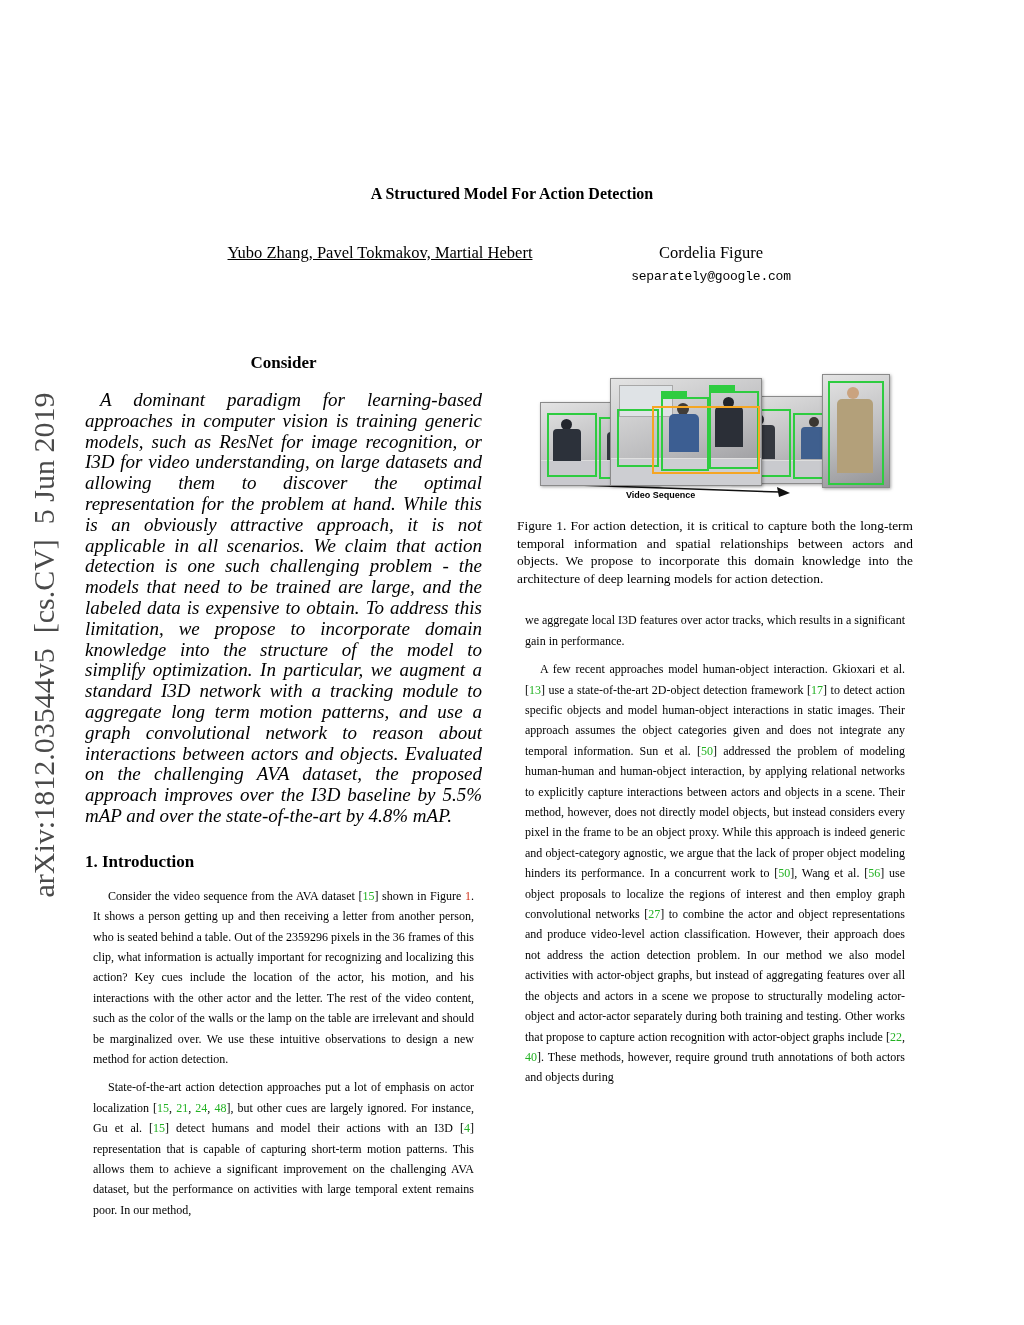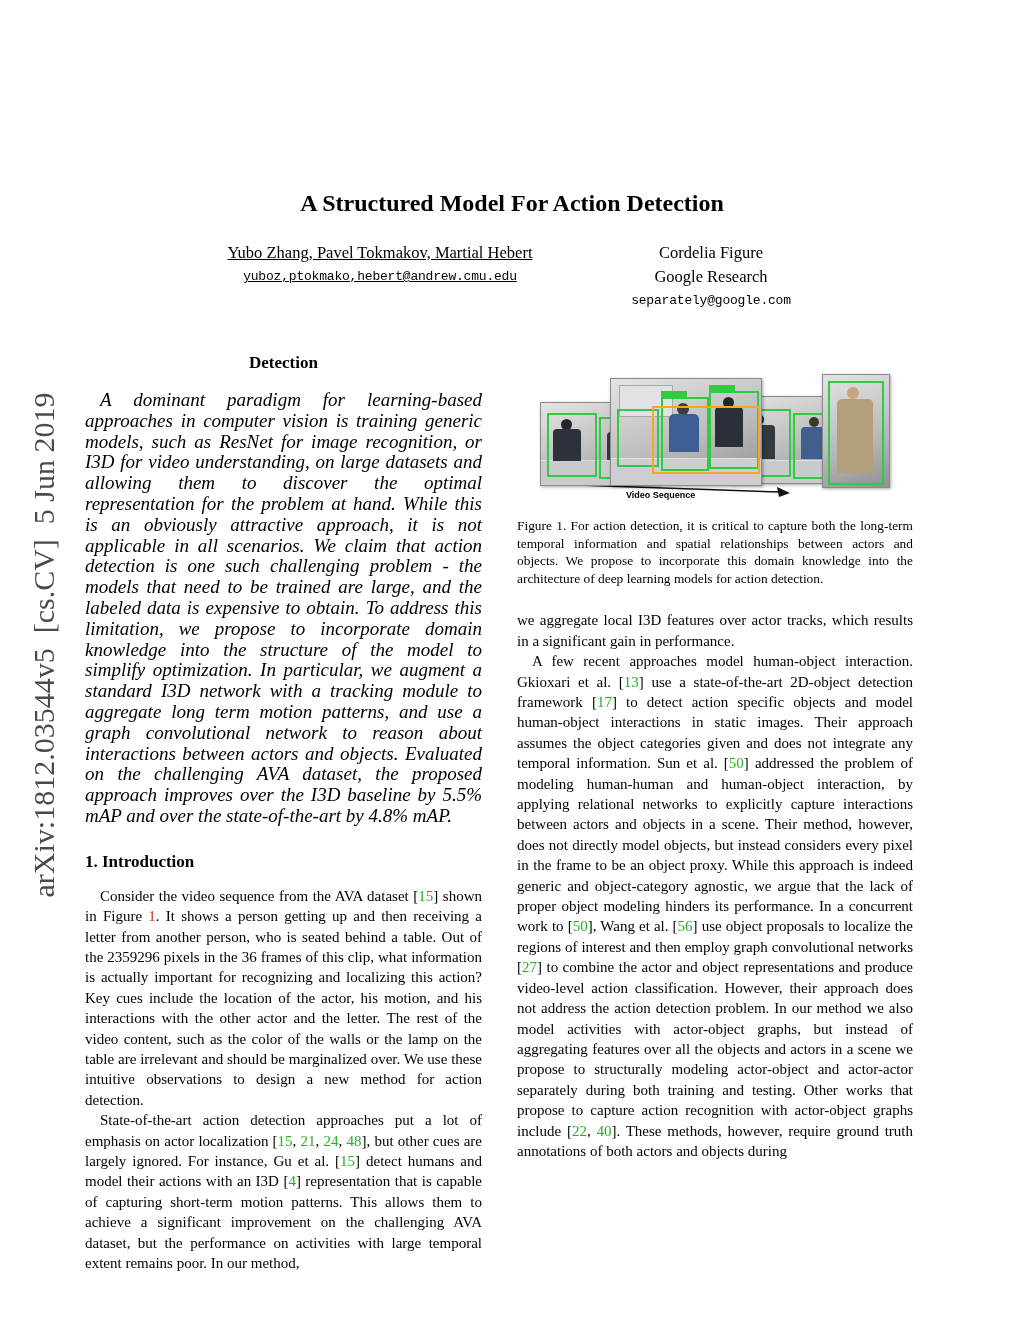--- a/index.html
+++ b/index.html
@@ -3,21 +3,21 @@
 <meta charset="utf-8">
 <style>
   html,body{margin:0;padding:0;}
   body{
     width:1024px;height:1325px;position:relative;background:#ffffff;
     font-family:"Liberation Serif", serif;color:#000;overflow:hidden;
   }
   
   .paper-title{
     position:absolute;top:174px;left:0;width:1024px;text-align:center;
-    font-size:24px;font-weight:bold;
+    font-size:16px;font-weight:bold;
   }
   .authors-left{position:absolute;top:241px;left:170px;width:420px;text-align:center;text-decoration:underline;}
   .authors-right{position:absolute;top:241px;left:596px;width:230px;text-align:center;}
   .author-names{font-size:16.5px;line-height:24px;}
   .affiliation{font-size:16.5px;line-height:24px;}
   .email{font-family:"Liberation Mono", monospace;font-size:13px;line-height:24px;letter-spacing:-0.2px;}
   
   .arxiv-sidebar{
     position:absolute;left:44px;top:645px;
     transform:translate(-50%,-50%) rotate(-90deg);
@@ -26,21 +26,21 @@
   }
   
   .col-left{position:absolute;left:85px;top:353px;width:397px;}
   .col-right{position:absolute;left:517px;top:372px;width:396px;}
   .abstract-heading{font-size:17px;font-weight:bold;text-align:center;margin:0 0 17px 0;}
   .abstract-text{
     font-style:italic;font-size:19px;line-height:20.8px;text-align:justify;
     text-indent:15px;margin:0;
   }
   .section-heading{font-size:17px;font-weight:bold;margin:25px 0 14px 0;}
-  .body-par{font-size:15px;line-height:20.4px;text-align:justify;text-indent:15px;margin:0;}
+  .body-par{font-size:12px;line-height:20.4px;text-align:justify;text-indent:15px;margin:8px;}
   .body-par.no-indent{text-indent:0;}
   .cite{color:var(--cite,#22b122);}
   .ref{color:var(--ref,#d0341d);}
   
   .fig-block{width:350px;margin-left:23px;position:relative;height:134px;}
   .vframe{
     position:absolute;border:1px solid #8a8a8a;overflow:hidden;
     background:linear-gradient(160deg,#e4e4e4 0%,#bcbcbe 55%,#919195 100%);
     box-shadow:1px 1px 3px rgba(0,0,0,.35);
   }
@@ -59,31 +59,29 @@
 </style>
 </head>
 <body>
 
 <div class="arxiv-sidebar">arXiv:1812.03544v5  [cs.CV]  5 Jun 2019</div>
 
 <h1 class="paper-title">A Structured Model For Action Detection</h1>
 
 <div class="authors-left">
   <div class="author-names">Yubo Zhang, Pavel Tokmakov, Martial Hebert</div>
-  <div class="email">yuboz,ptokmako,hebert@andrew.cmu.edu</div>
 </div>
 
 <div class="authors-right">
   <div class="author-names">Cordelia Figure</div>
-  <div class="affiliation">Google Research</div>
   <div class="email">separately@google.com</div>
 </div>
 
 <div class="col-left">
-  <div class="abstract-heading">Detection</div>
+  <div class="abstract-heading">Consider</div>
   <p class="abstract-text">A dominant paradigm for learning-based approaches in computer vision is training generic models, such as ResNet for image recognition, or I3D for video understanding, on large datasets and allowing them to discover the optimal representation for the problem at hand. While this is an obviously attractive approach, it is not applicable in all scenarios. We claim that action detection is one such challenging problem - the models that need to be trained are large, and the labeled data is expensive to obtain. To address this limitation, we propose to incorporate domain knowledge into the structure of the model to simplify optimization. In particular, we augment a standard I3D network with a tracking module to aggregate long term motion patterns, and use a graph convolutional network to reason about interactions between actors and objects. Evaluated on the challenging AVA dataset, the proposed approach improves over the I3D baseline by 5.5% mAP and over the state-of-the-art by 4.8% mAP.</p>
   <div class="section-heading">1. Introduction</div>
   <p class="body-par"><span>Consider the video sequence from the AVA dataset [</span><span class="cite">15</span><span>] shown in Figure </span><span class="ref">1</span><span>. It shows a person getting up and then receiving a letter from another person, who is seated behind a table. Out of the 2359296 pixels in the 36 frames of this clip, what information is actually important for recognizing and localizing this action? Key cues include the location of the actor, his motion, and his interactions with the other actor and the letter. The rest of the video content, such as the color of the walls or the lamp on the table are irrelevant and should be marginalized over. We use these intuitive observations to design a new method for action detection.</span></p>
   <p class="body-par"><span>State-of-the-art action detection approaches put a lot of emphasis on actor localization [</span><span class="cite">15</span><span>, </span><span class="cite">21</span><span>, </span><span class="cite">24</span><span>, </span><span class="cite">48</span><span>], but other cues are largely ignored. For instance, Gu et al. [</span><span class="cite">15</span><span>] detect humans and model their actions with an I3D [</span><span class="cite">4</span><span>] representation that is capable of capturing short-term motion patterns. This allows them to achieve a significant improvement on the challenging AVA dataset, but the performance on activities with large temporal extent remains poor. In our method,</span></p>
 </div>
 
 <div class="col-right">
 
   <div class="fig-block">
 

